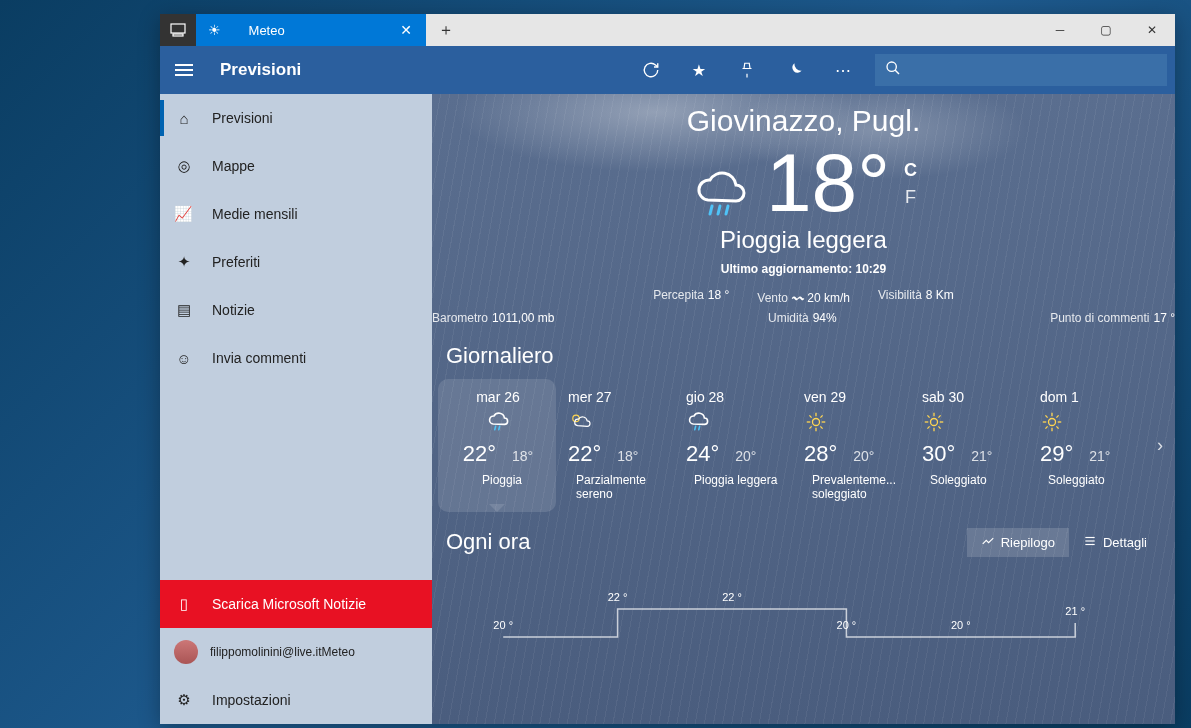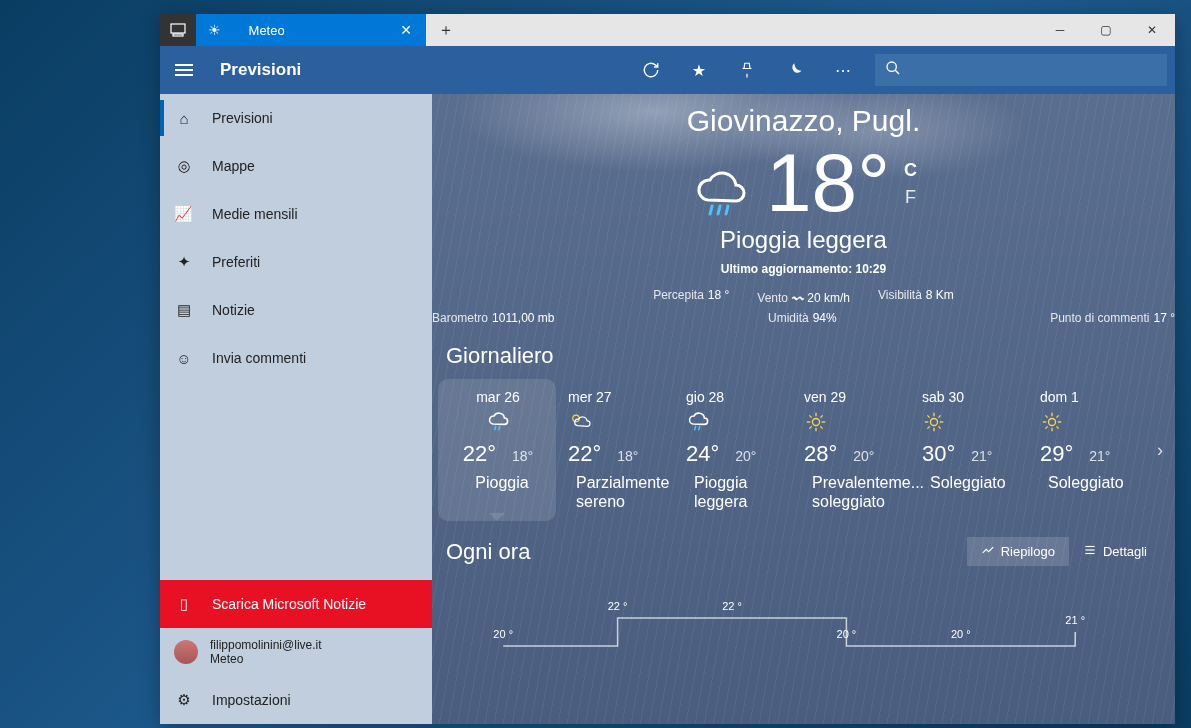--- a/index.html
+++ b/index.html
@@ -40,21 +40,21 @@
 
 .sidebar { width: 272px; background: rgba(182, 198, 216, 0.85); backdrop-filter: blur(10px); display: flex; flex-direction: column; }
 .side-item { height: 48px; display: flex; align-items: center; padding-left: 14px; cursor: pointer; color: #222; font-size: 14px; position: relative; }
 .side-item.active::before { content:''; position:absolute; left:0; top:6px; bottom:6px; width:4px; background:#0063b1; }
 .side-icon { width: 20px; text-align: center; margin-right: 18px; font-size: 15px; }
 .side-spacer { flex: 1; }
 .side-red { background: #e81123; color: white; height: 48px; display: flex; align-items: center; padding-left: 14px; cursor: pointer; font-size: 14px; }
 .side-red .side-icon { color: white; }
 .account { height: 48px; display: flex; align-items: center; padding-left: 14px; font-size: 12px; color: #222; cursor: pointer; }
 .avatar { width: 24px; height: 24px; border-radius: 50%; background: linear-gradient(#c77, #a55); margin-right: 12px; }
-.acc-text { display: flex; flex-direction: column; line-height: 1.2; }
+.acc-text { display: flex; flex-direction: row; line-height: 1.2; }
 
 
 .content { flex: 1; position: relative; overflow: hidden; background: linear-gradient(180deg, #5a6e8f 0%, #4a5d7e 100%); color: white; }
 .rain-overlay { position: absolute; inset: 0; background-image: repeating-linear-gradient(100deg, transparent 0px, transparent 8px, rgba(255,255,255,0.06) 8px, rgba(255,255,255,0.06) 9px); pointer-events: none; }
 .clouds { position: absolute; top: 0; left: 0; right: 0; height: 90px; background: radial-gradient(ellipse 200px 60px at 30% 20%, rgba(255,255,255,0.35), transparent), radial-gradient(ellipse 150px 50px at 60% 40%, rgba(255,255,255,0.25), transparent); }
 
 .hero { text-align: center; padding-top: 10px; position: relative; }
 .location { font-size: 30px; font-weight: 300; }
 .temp-row { display: flex; align-items: flex-start; justify-content: center; margin-top: 4px; }
 .weather-icon-big { margin-right: 16px; margin-top: 28px; }
@@ -72,21 +72,21 @@
 
 .daily-row { display: flex; align-items: stretch; padding-left: 6px; }
 .day-card { width: 118px; padding: 10px 10px 10px 12px; cursor: pointer; font-size: 13px; display: flex; flex-direction: column; gap: 6px; }
 .day-card.selected { background: rgba(255,255,255,0.12); border-radius: 10px; position: relative; align-items: center; }
 .day-card.selected::after { content:''; position:absolute; bottom:-8px; left:50%; transform:translateX(-50%); border:8px solid transparent; border-top-color:rgba(255,255,255,0.12); }
 .day-date { font-size: 14px; }
 .day-icon { height: 24px; }
 .day-temps { display: flex; align-items: baseline; gap: 16px; }
 .day-hi { font-size: 22px; font-weight: 300; }
 .day-lo { font-size: 14px; opacity: 0.8; }
-.day-cond { font-size: 16px; line-height: 1.2; padding-left: 8px; }
+.day-cond { font-size: 12px; line-height: 1.2; padding-left: 8px; }
 .nav-arrow { width: 28px; display: flex; align-items: center; justify-content: center; cursor: pointer; font-size: 18px; opacity: 0.8; }
 
 .hourly-header { display: flex; align-items: center; margin: 16px 14px 0 14px; }
 .hourly-header .section-title { margin: 0; }
 .hourly-spacer { flex: 1; }
 .toggle-btn { background: rgba(255,255,255,0.15); padding: 6px 14px; font-size: 13px; display: flex; align-items: center; gap: 6px; cursor: pointer; }
 .toggle-btn + .toggle-btn { background: transparent; }
 
 .hourly-chart { margin: 14px 14px 0 14px; position: relative; height: 80px; }
 .hour-pt { position: absolute; font-size: 11px; transform: translate(-50%, 0); }

